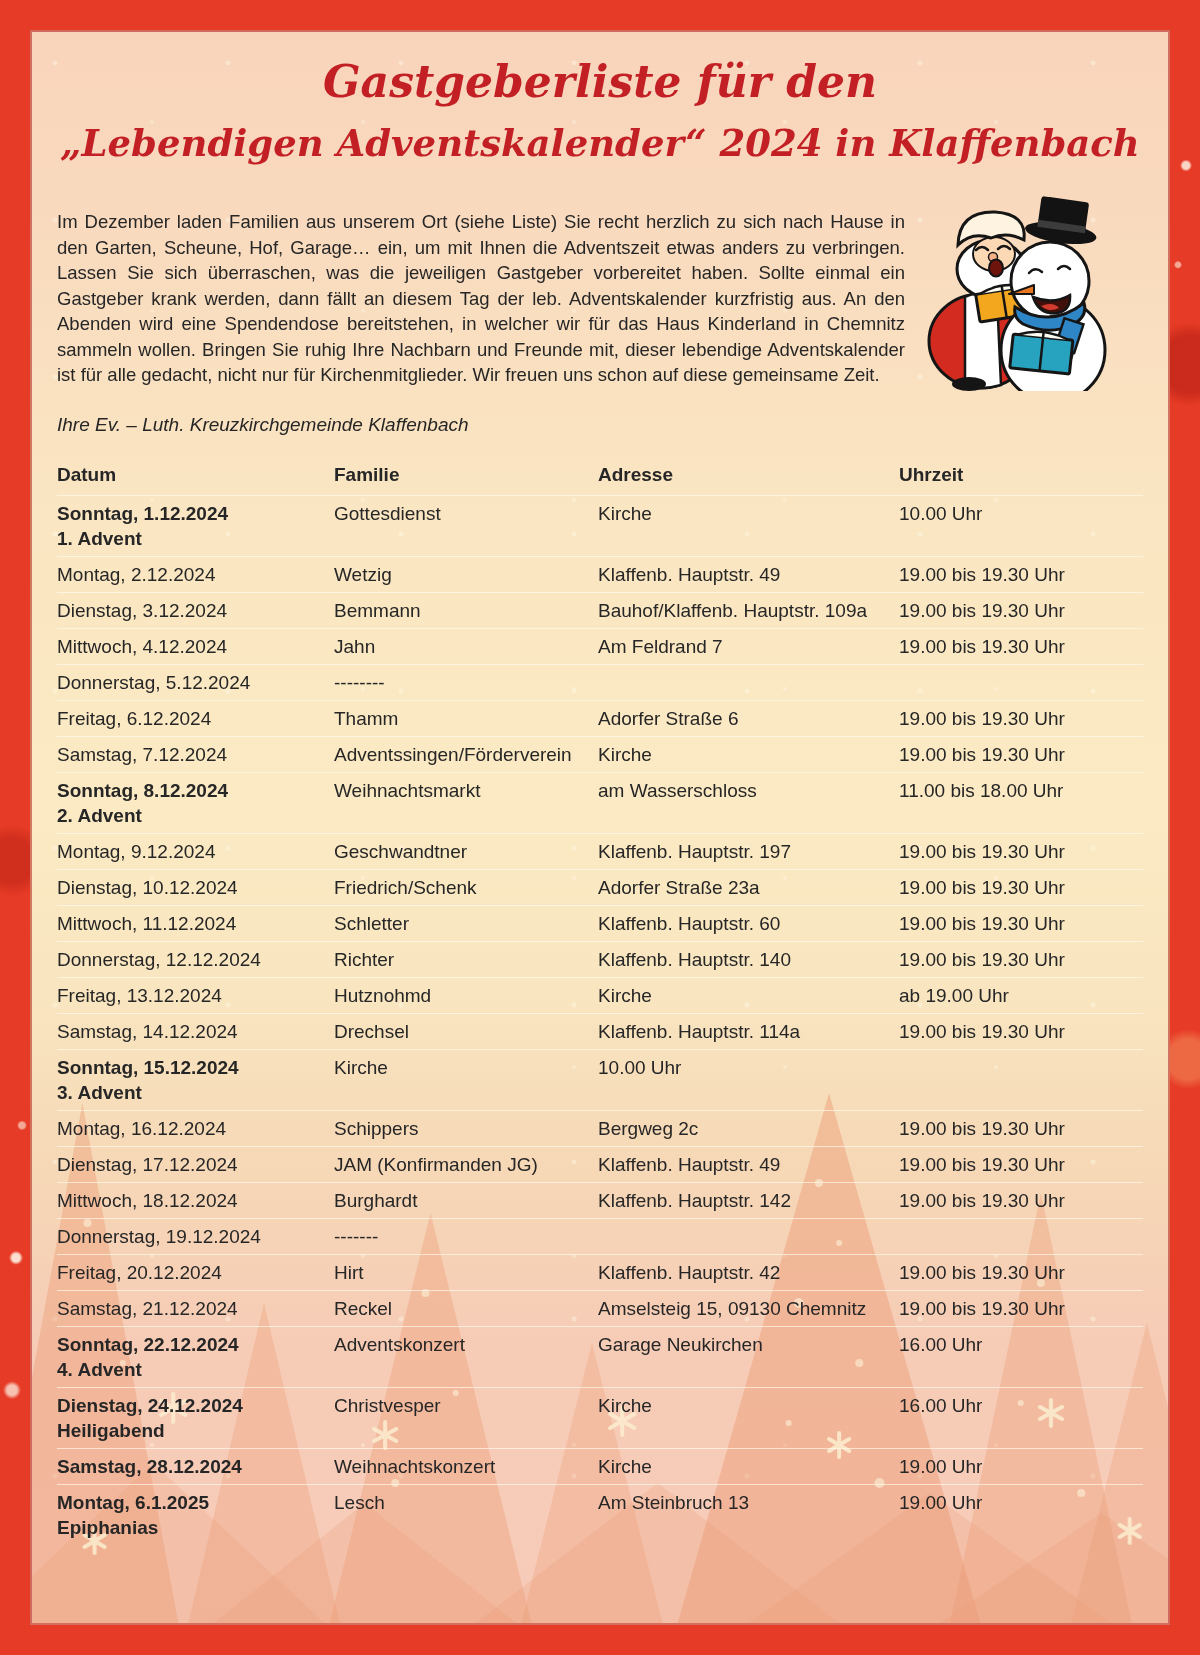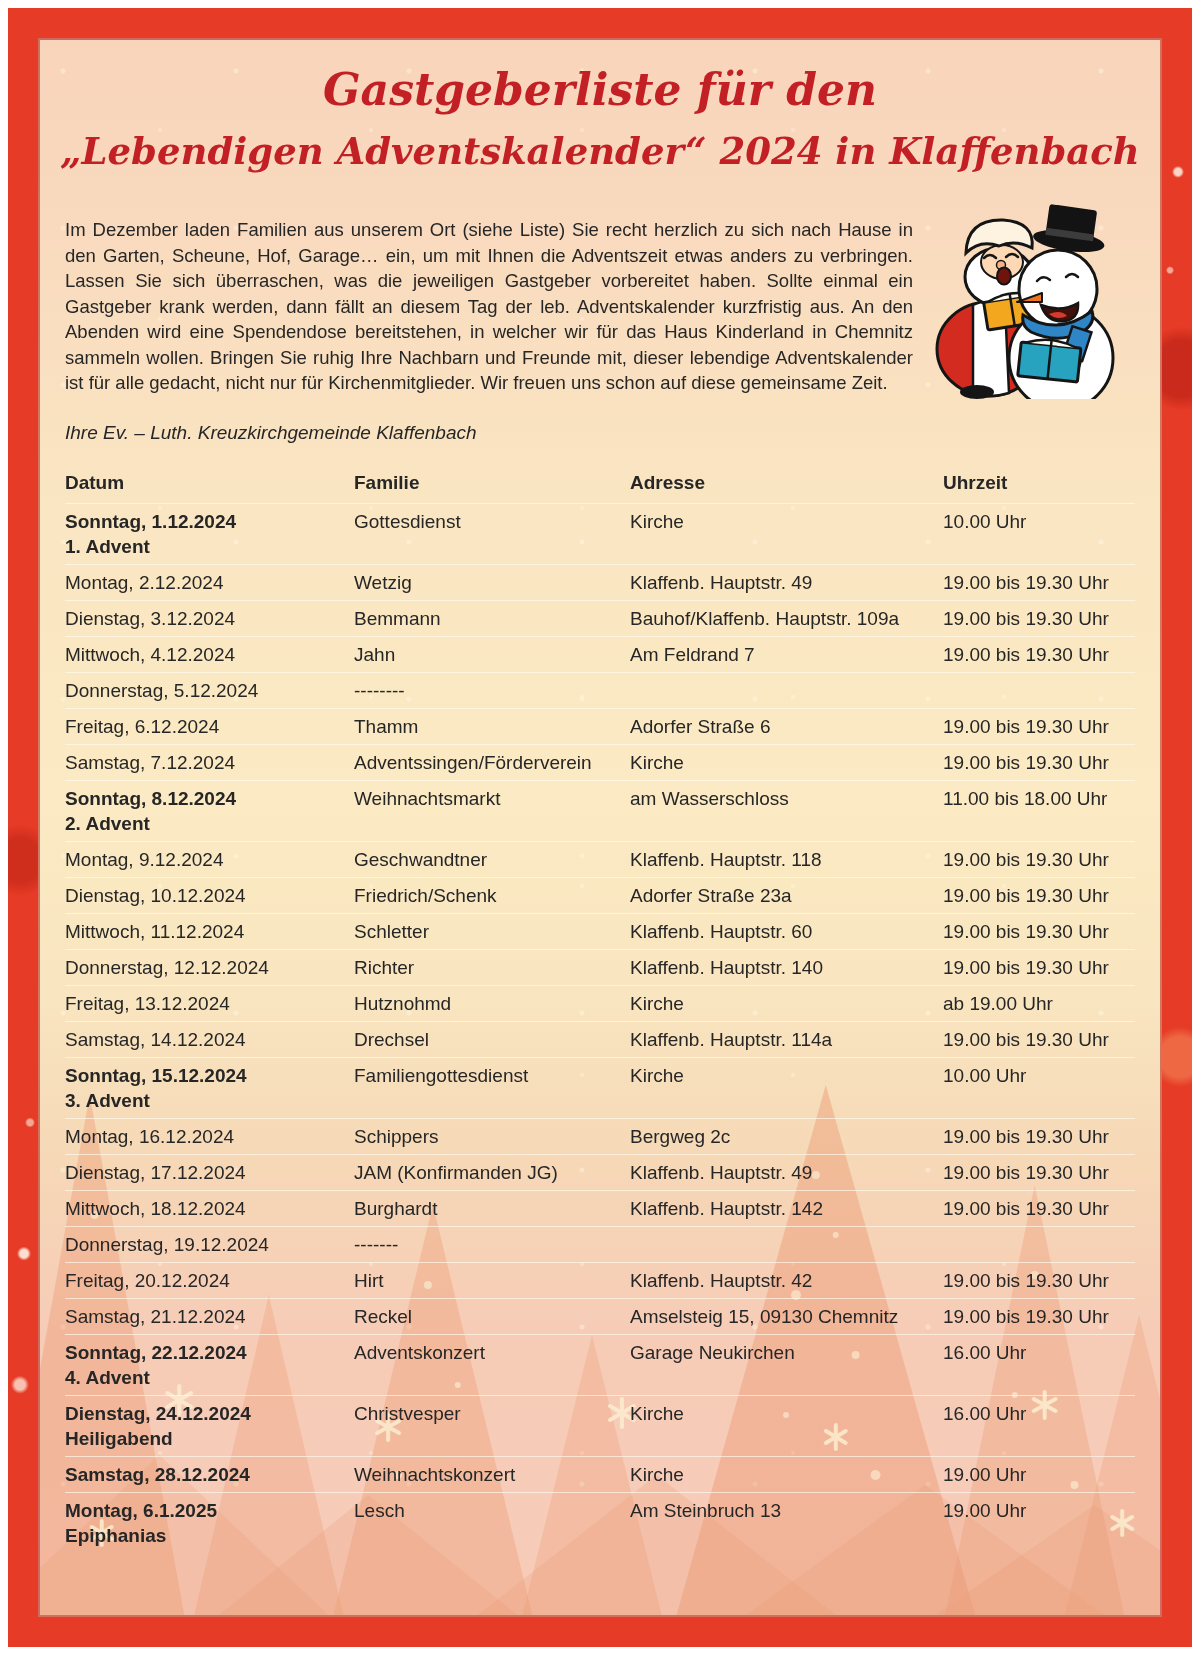--- a/index.html
+++ b/index.html
@@ -8,21 +8,21 @@
     --text-color:#262626;
   }
   *{box-sizing:border-box;}
   html,body{margin:0;padding:0;}
   body{
     width:1200px;height:1655px;
     font-family:"Liberation Sans","DejaVu Sans",sans-serif;
     color:var(--text-color,#262626);
     background:#ffffff;
   }
-  .page{width:1200px;height:1655px;padding:8px;background:#ffffff;}
+  .page{width:1200px;height:1655px;padding:0;background:#ffffff;}
   .frame{
     position:relative;width:100%;height:100%;
     background:var(--frame-red,#e63b26);
     padding:30px;
   }
   
   .frame::before{
     content:"";position:absolute;inset:0;pointer-events:none;
     background-image:
       radial-gradient(circle 7px at 16px 76%, rgba(255,251,238,.85) 0 4px, transparent 7px),
@@ -73,21 +73,21 @@
 
   .signature{
     padding:0 25px;margin-top:8px;
     font-style:italic;font-size:19px;
   }
 
   .table{padding:0 25px;margin-top:22px;font-size:19px;}
   .thead,.trow{
     display:grid;
     grid-template-columns:273px 260px 297px 1fr;
-    column-gap:16px;
+    column-gap:4px;
   }
   .thead{font-weight:bold;padding:6px 0 9px 0;}
   .trow{border-top:1px solid rgba(255,252,240,.65);padding:5px 0;line-height:25px;}
   .trow.emph .cell-datum{font-weight:bold;}
   .cell{padding-right:10px;}
 </style>
 </head>
 <body>
 
 <div class="page">
@@ -282,21 +282,21 @@
                 </div>
                 <div class="cell cell-familie">Weihnachtsmarkt</div>
                 <div class="cell cell-adresse">am Wasserschloss</div>
                 <div class="cell cell-uhrzeit">11.00 bis 18.00 Uhr</div>
               </div>
               <div class="trow">
                 <div class="cell cell-datum">
                   <div>Montag, 9.12.2024</div>
                 </div>
                 <div class="cell cell-familie">Geschwandtner</div>
-                <div class="cell cell-adresse">Klaffenb. Hauptstr. 118</div>
+                <div class="cell cell-adresse">Klaffenb. Hauptstr. 197</div>
                 <div class="cell cell-uhrzeit">19.00 bis 19.30 Uhr</div>
               </div>
               <div class="trow">
                 <div class="cell cell-datum">
                   <div>Dienstag, 10.12.2024</div>
                 </div>
                 <div class="cell cell-familie">Friedrich/Schenk</div>
                 <div class="cell cell-adresse">Adorfer Straße 23a</div>
                 <div class="cell cell-uhrzeit">19.00 bis 19.30 Uhr</div>
               </div>
@@ -330,21 +330,20 @@
                 </div>
                 <div class="cell cell-familie">Drechsel</div>
                 <div class="cell cell-adresse">Klaffenb. Hauptstr. 114a</div>
                 <div class="cell cell-uhrzeit">19.00 bis 19.30 Uhr</div>
               </div>
               <div class="trow emph">
                 <div class="cell cell-datum">
                   <div>Sonntag, 15.12.2024</div>
                   <div>3. Advent</div>
                 </div>
-                <div class="cell cell-familie">Familiengottesdienst</div>
                 <div class="cell cell-adresse">Kirche</div>
                 <div class="cell cell-uhrzeit">10.00 Uhr</div>
               </div>
               <div class="trow">
                 <div class="cell cell-datum">
                   <div>Montag, 16.12.2024</div>
                 </div>
                 <div class="cell cell-familie">Schippers</div>
                 <div class="cell cell-adresse">Bergweg 2c</div>
                 <div class="cell cell-uhrzeit">19.00 bis 19.30 Uhr</div>

